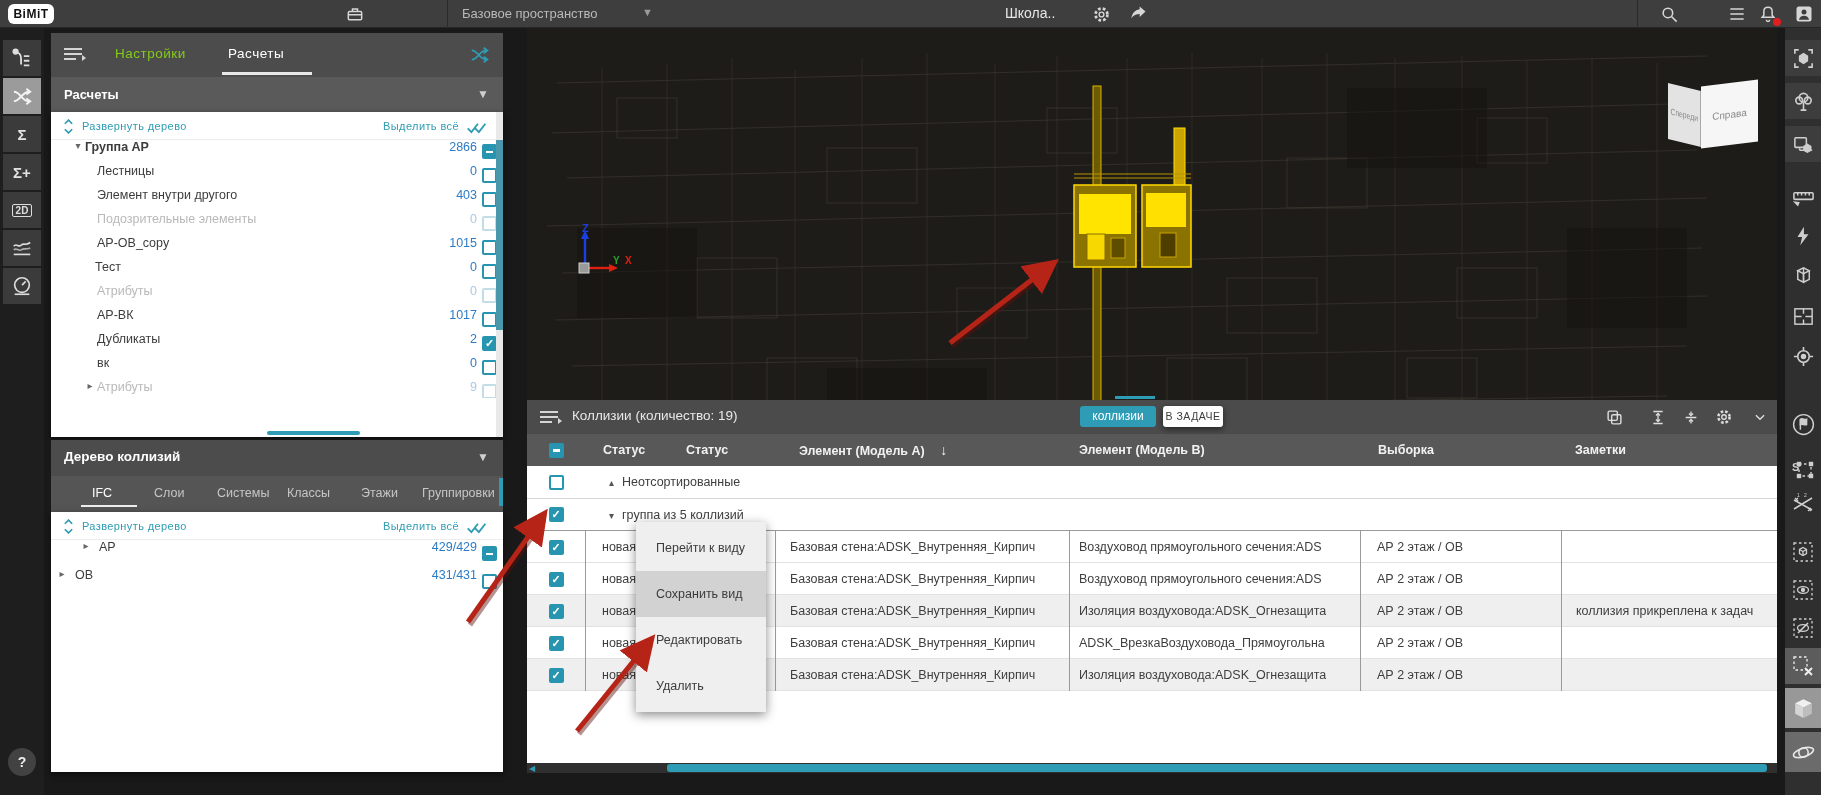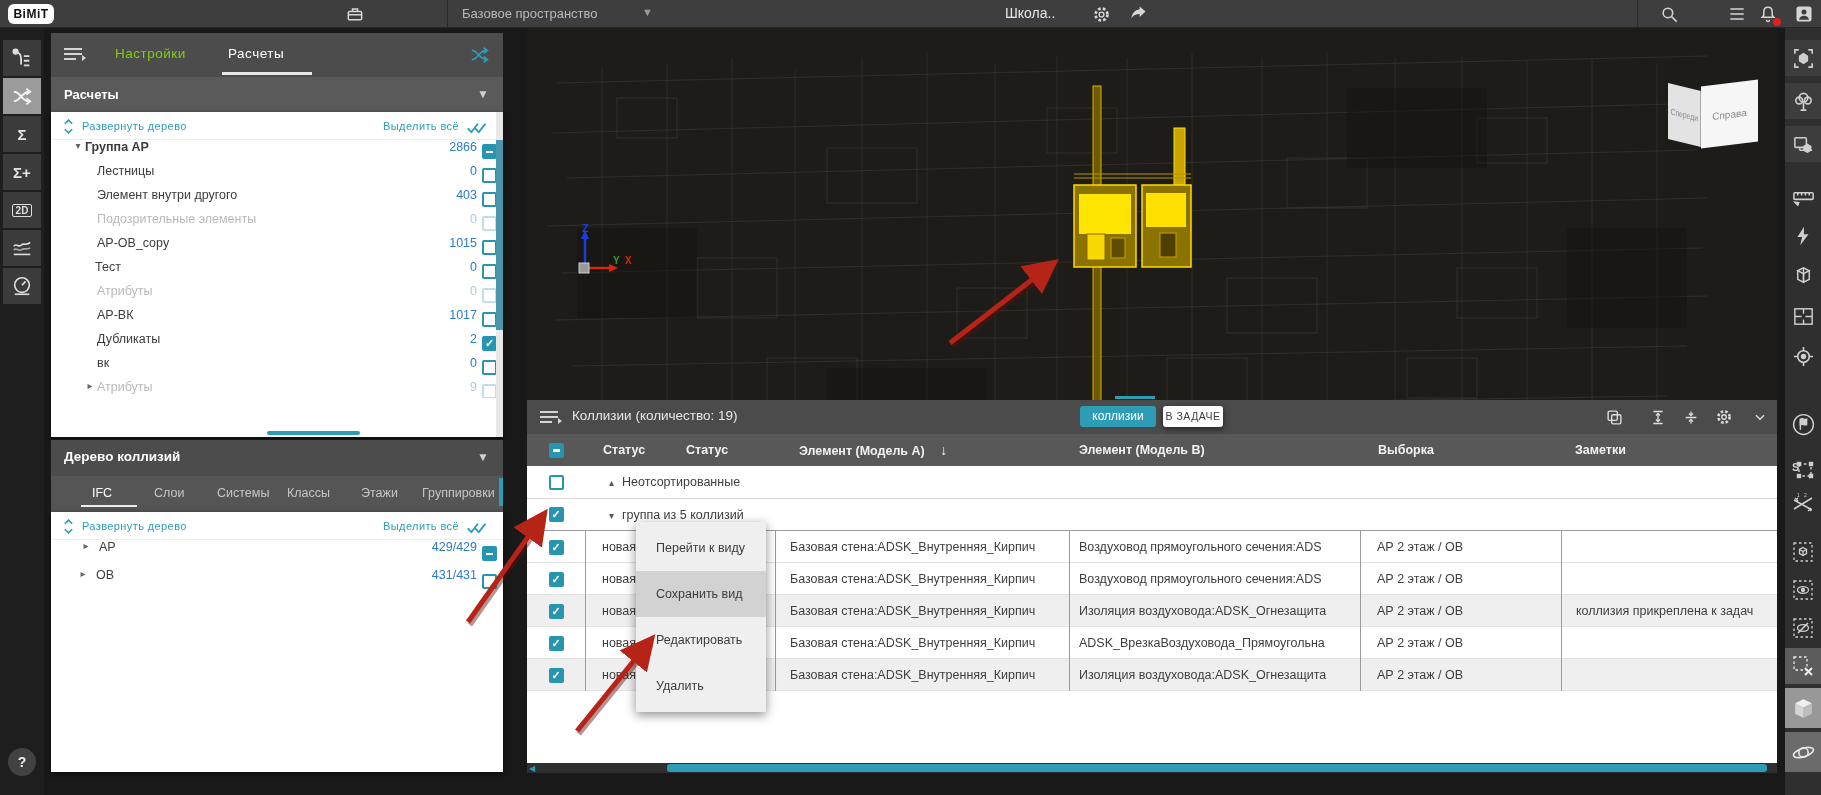--- a/index.html
+++ b/index.html
@@ -344,21 +344,21 @@
                 <path d="M2 8l4 4 7-9M10 8l4 4 7-9"></path>
               </svg>
           </span>
         </div>
         <div class="trow indeterminate" style="height:28px;padding-left:28px">
           <span class="caret-s right"></span>
           <span class="lbl" style="margin-left:6px">АР</span>
           <span class="cnt">429/429</span>
           <span class="cb cb-abs indeterminate" style="top:6px"></span>
         </div>
-        <div class="trow unchecked" style="height:28px;padding-left:25px">
+        <div class="trow unchecked" style="height:28px;padding-left:4px">
           <span class="caret-s right"></span>
           <span class="lbl" style="margin-left:6px">ОВ</span>
           <span class="cnt">431/431</span>
           <span class="cb cb-abs unchecked" style="top:6px"></span>
         </div>
       </div>
     </section>
   </aside>
 
   <svg class="wiresvg" width="1250" height="767" viewBox="0 0 1250 767">

